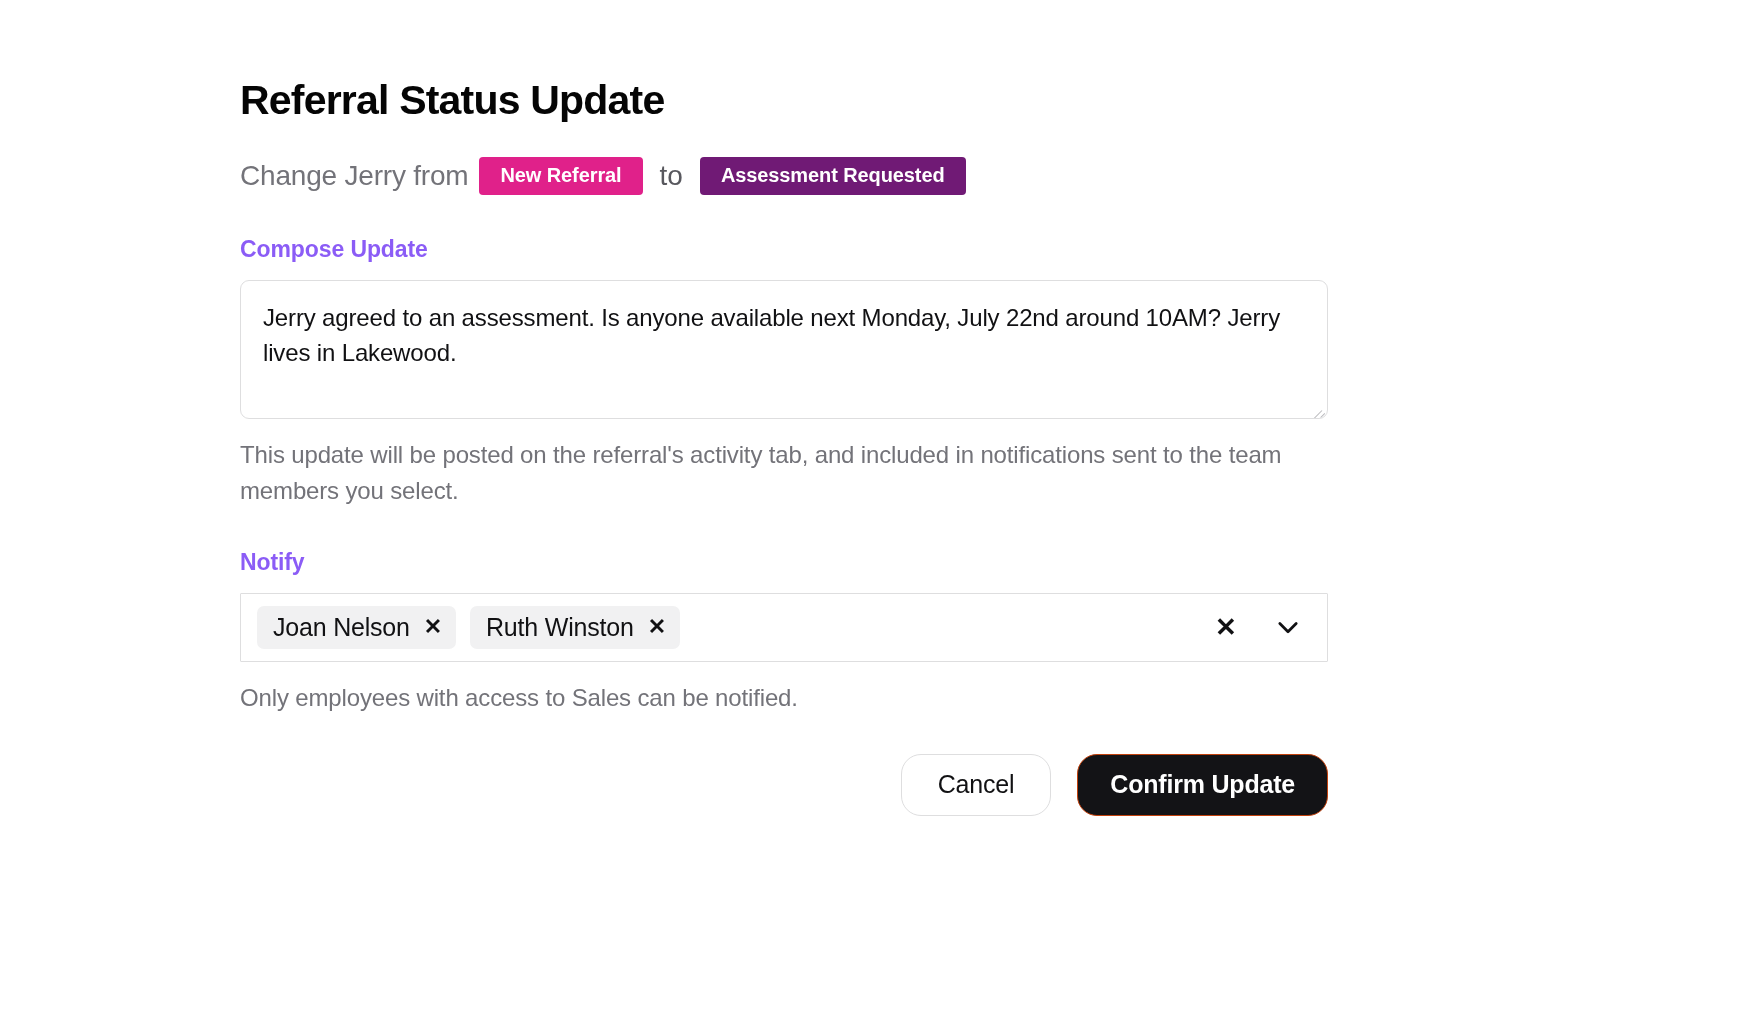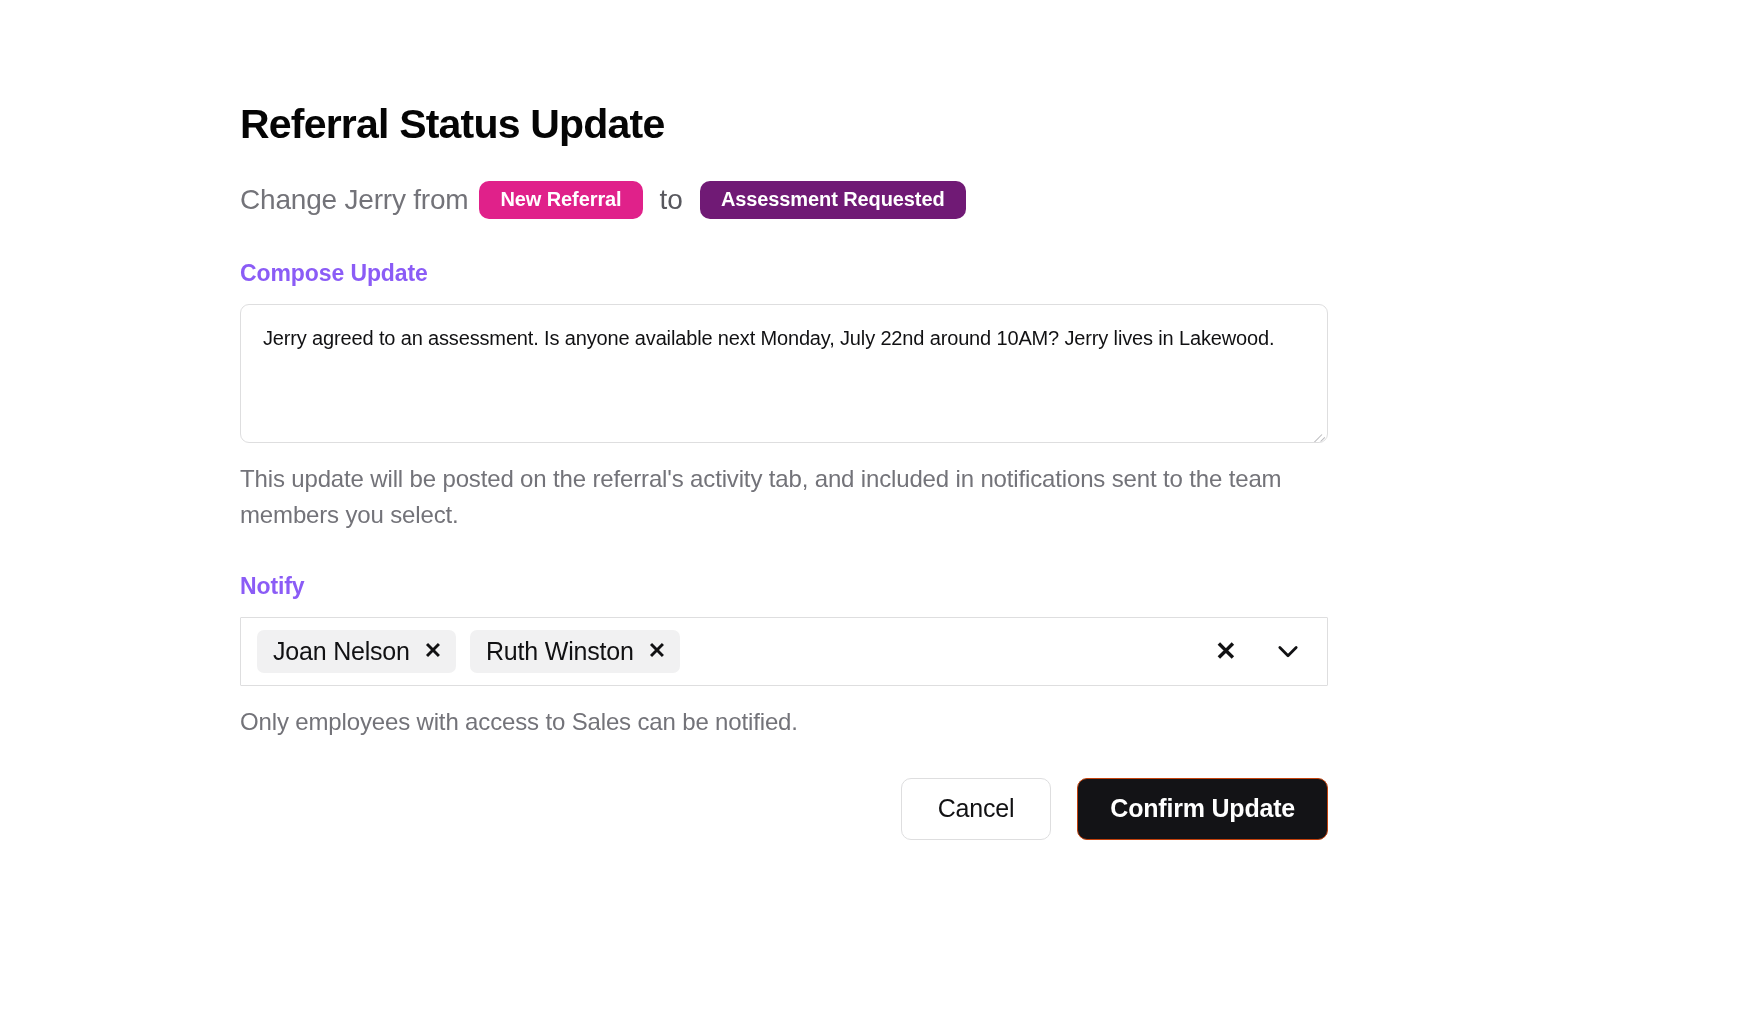--- a/index.html
+++ b/index.html
@@ -19,21 +19,20 @@
     width: 1088px;
   }
 
   
   .page-title {
     font-size: 41px;
     font-weight: 700;
     letter-spacing: -0.8px;
     color: #050505;
     line-height: 1.12;
-    margin-top: 24px;
   }
 
   .subtitle-row {
     display: flex;
     align-items: center;
     gap: 11px;
     margin-top: 32px;
     height: 40px;
   }
 
@@ -43,21 +42,21 @@
     letter-spacing: -0.2px;
     white-space: nowrap;
   }
 
   .badge {
     display: inline-flex;
     align-items: center;
     justify-content: center;
     height: 38px;
     padding: 16px 21px;
-    border-radius: 10px;
+    border-radius: 4px;
     font-size: 20px;
     font-weight: 700;
     color: #ffffff;
     letter-spacing: -0.1px;
     white-space: nowrap;
   }
   .badge-from { background: #E0218A; }
   .badge-to   { background: #701a75; }
 
   .word-to {
@@ -82,21 +81,21 @@
     width: 1088px;
     height: 139px;
     border: 1px solid #dededf;
     border-radius: 9px;
     background: #ffffff;
     padding: 19px 22px;
     overflow: hidden;
   }
 
   .textarea-text {
-    font-size: 20px;
+    font-size: 24px;
     line-height: 1.48;
     color: #111113;
     letter-spacing: -0.15px;
     white-space: pre-wrap;
   }
 
   .resize-grip {
     position: absolute;
     right: 4px;
     bottom: 4px;
@@ -193,21 +192,21 @@
     align-items: center;
     gap: 26px;
     margin-top: 38px;
   }
 
   .btn {
     display: inline-flex;
     align-items: center;
     justify-content: center;
     height: 62px;
-    border-radius: 10px;
+    border-radius: 20px;
     font-size: 25px;
     letter-spacing: -0.2px;
     cursor: pointer;
     white-space: nowrap;
   }
 
   .btn-cancel {
     padding: 0 36px;
     background: #ffffff;
     border: 1px solid #dededf;

